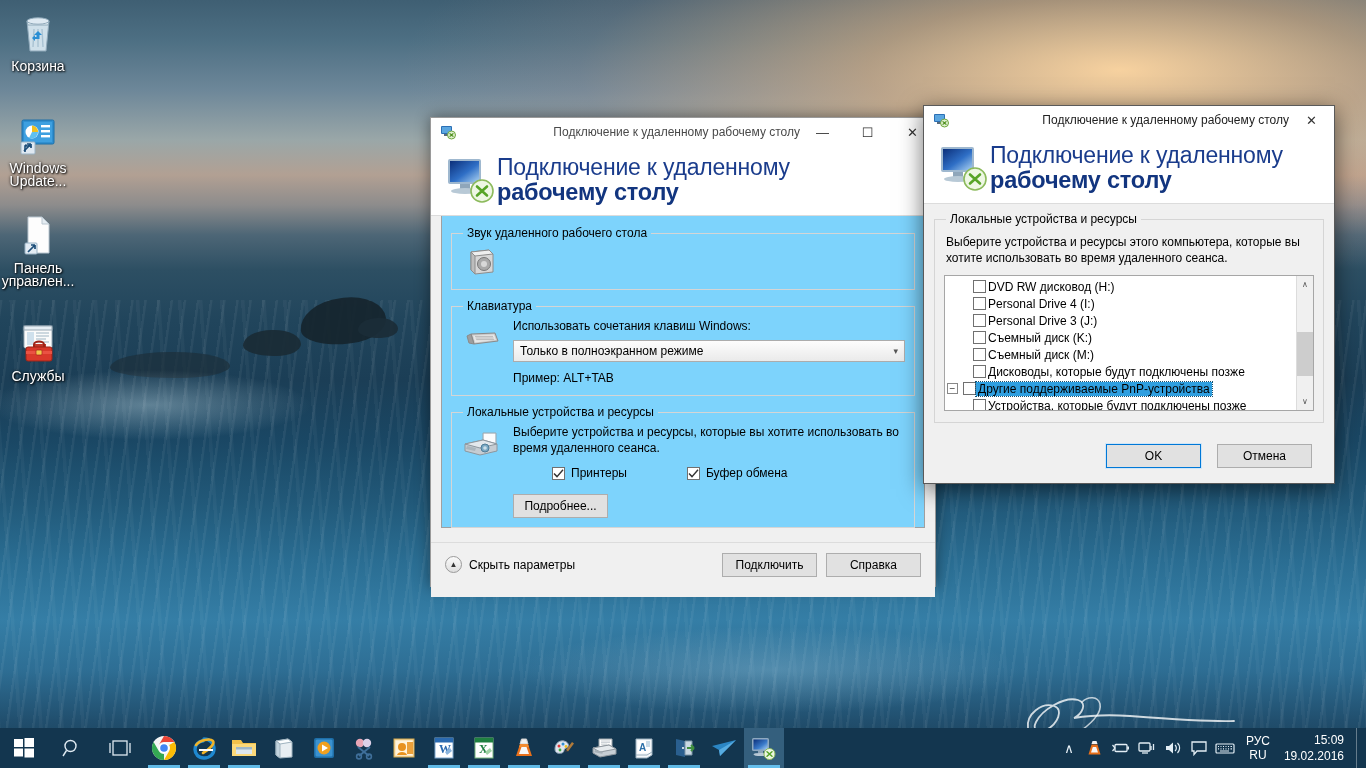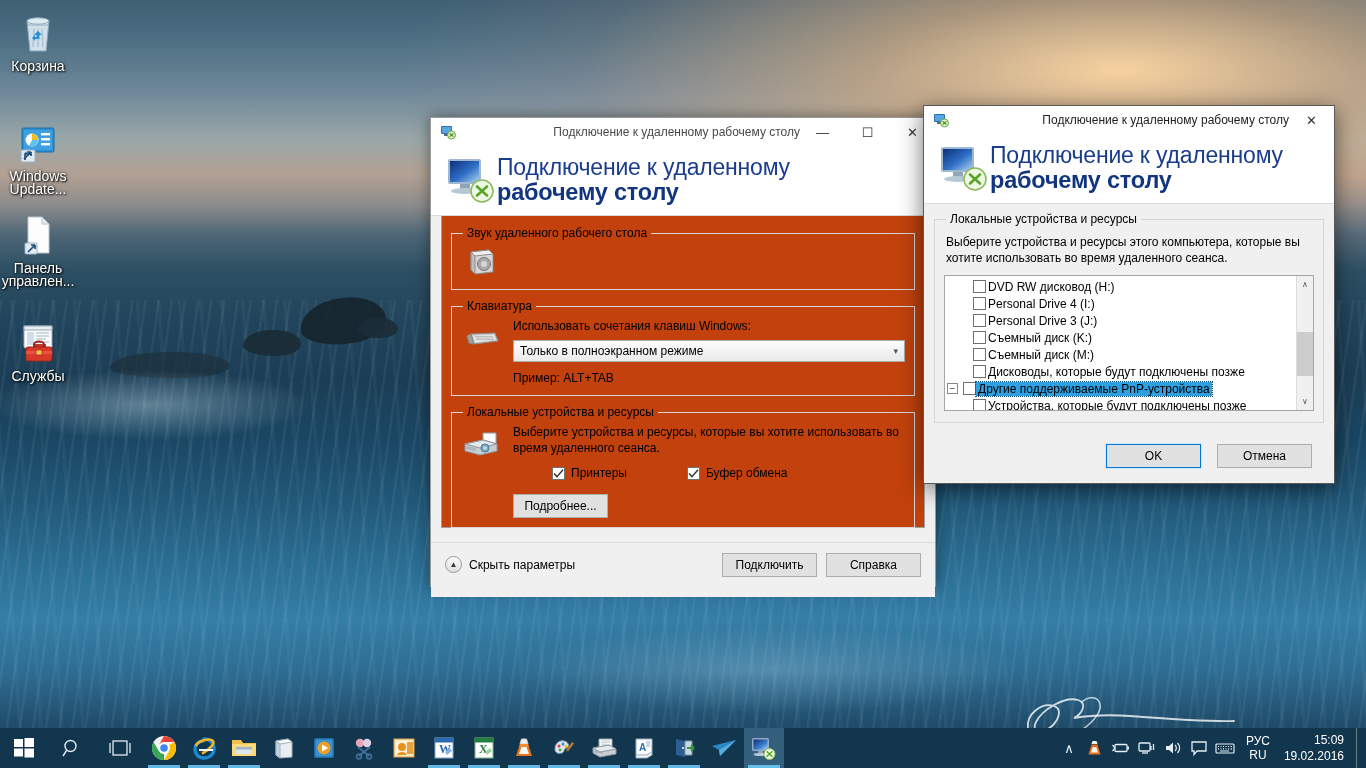--- a/index.html
+++ b/index.html
@@ -99,21 +99,21 @@
 
   .tabstrip { display: flex; align-items: flex-end; height: 23px; padding-left: 2px;
               border-bottom: 1px solid #a0a0a0; margin-top: 4px; }
   .tab {
     font-size: 12px; padding: 3px 7px 3px 7px; border: 1px solid #a0a0a0;
     border-bottom: none; background: #f0f0f0; margin-right: -1px; cursor: default;
     color: #000; position: relative; top: 1px; height: 22px;
   }
   .tab.sel { background: #fff; height: 26px; padding-top: 5px; z-index: 3; top: 1px; }
 
-  .tabpane { border: 1px solid #a0a0a0; border-top: none; background: #c2410c;
+  .tabpane { border: 1px solid #a0a0a0; border-top: none; background: #7dd3fc;
              height: 312px; padding: 10px 9px 0 9px; position: relative; top: 0; }
 
   fieldset.grp {
     border: 1px solid #d5d5d5; margin: 0 0 9px 0; padding: 3px 9px 9px 9px;
     position: relative; background: transparent;
   }
   fieldset.grp > legend { font-size: 12px; padding: 0 4px; margin-left: 2px; color: #000; }
   .grp-row { display: flex; align-items: flex-start; gap: 10px; }
   .grp-ico { width: 42px; flex: 0 0 42px; text-align: center; padding-top: 4px; }
   .grp-content { flex: 1 1 auto; }
@@ -223,21 +223,21 @@
       <path d="M12,11 L34,11 L33,15 L13,15 Z" fill="#eaf3f8" stroke="#8fa9ba" stroke-width="1"></path>
       <ellipse cx="23" cy="11" rx="11" ry="3.2" fill="#dfeaf2" stroke="#8fa9ba" stroke-width="1"></ellipse>
       <path d="M19,19 L18,37 M23,19 L23,37 M27,19 L28,37" stroke="#a9c2d2" stroke-width="1.4" fill="none"></path>
       <path d="M23,21 l4,4 h-2.5 v4 h-3 v-4 H19 Z" fill="#2a8fd4"></path>
       <path d="M20,31 l-3,-3 l3,-3 v2 h4 v2 h-4 Z" fill="#2a8fd4"></path>
     </svg>
   </span>
   <span class="label">Корзина</span>
 </div>
 
-<div class="desk-icon" style="left:0px; top:120px;">
+<div class="desk-icon" style="left:0px; top:112px;">
   <span class="glyph">
     <svg width="46" height="46" viewBox="0 0 46 46">
       <rect x="7" y="8" width="32" height="24" rx="1.5" fill="#2f8fd0" stroke="#1d6fa8"></rect>
       <rect x="9" y="10" width="28" height="20" fill="#3ea0e0"></rect>
       <circle cx="17" cy="20" r="6.5" fill="#fff"></circle>
       <path d="M17,20 L17,13.5 A6.5,6.5 0 0 1 23,20 Z" fill="#f0c020"></path>
       <path d="M17,20 L23,20 A6.5,6.5 0 0 1 14,26 Z" fill="#5fc0f0"></path>
       <rect x="26" y="13" width="9" height="2.4" fill="#fff"></rect>
       <rect x="26" y="18" width="9" height="2.4" fill="#fff"></rect>
       <rect x="26" y="23" width="9" height="2.4" fill="#fff"></rect>

